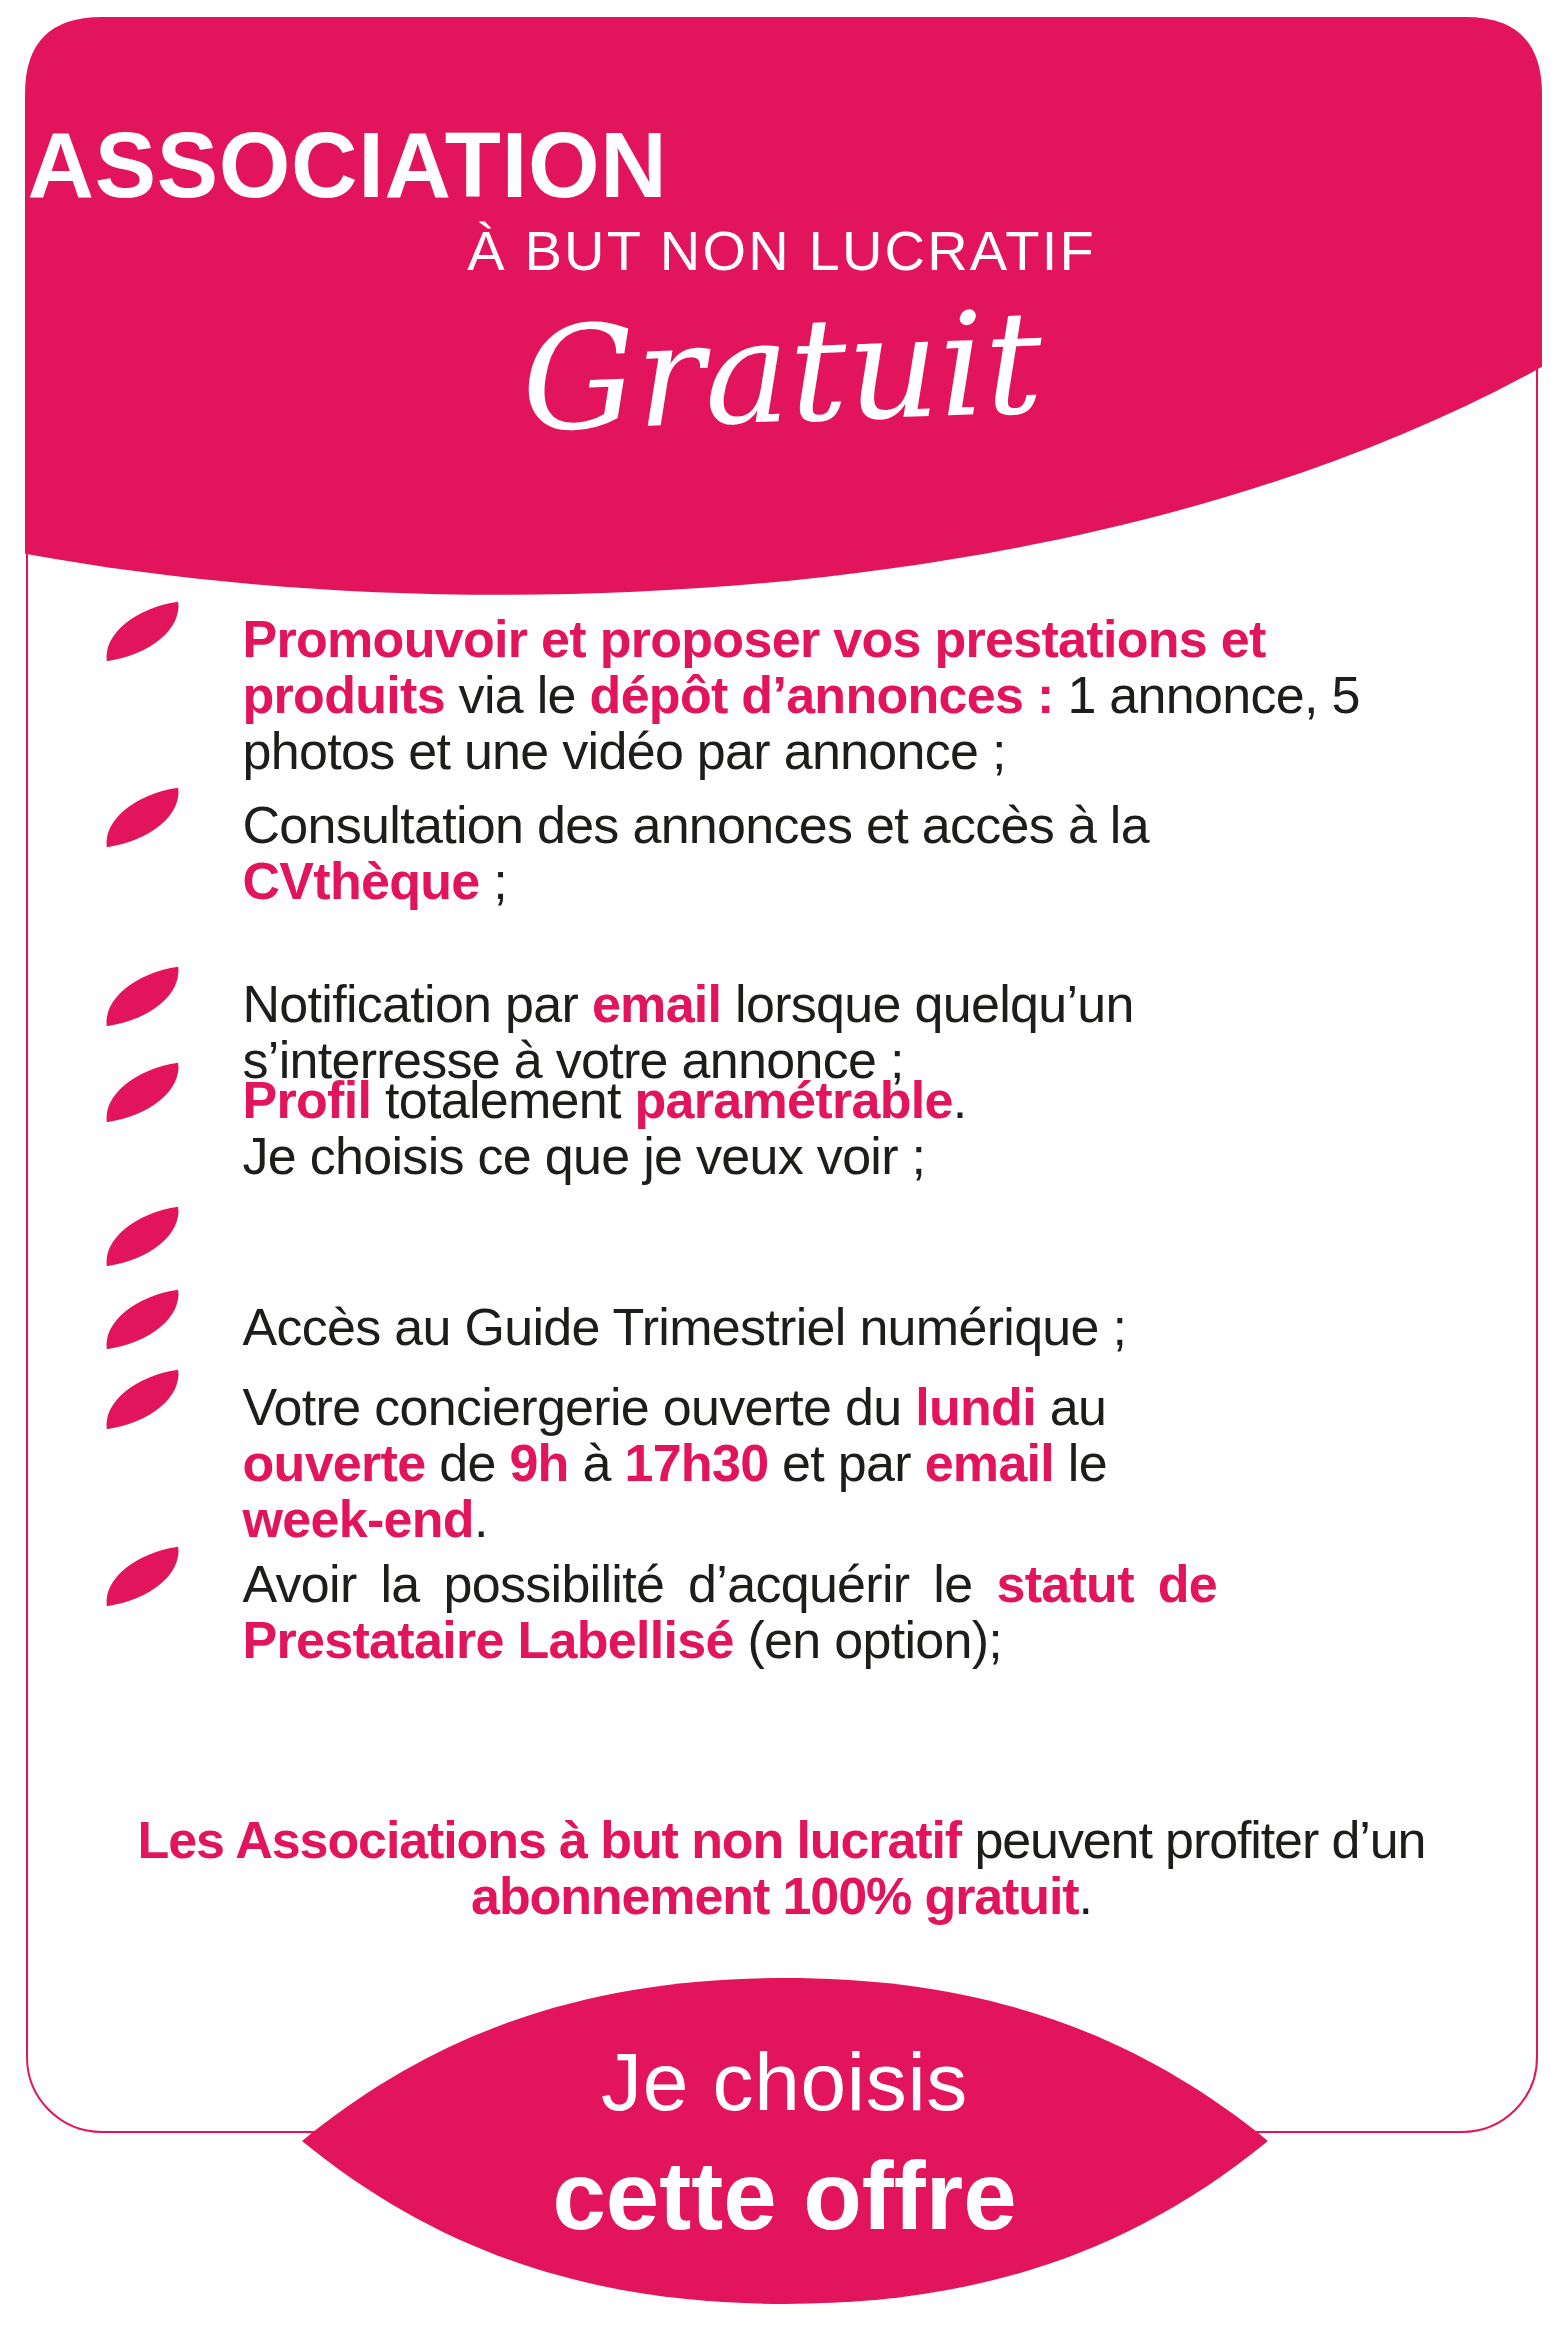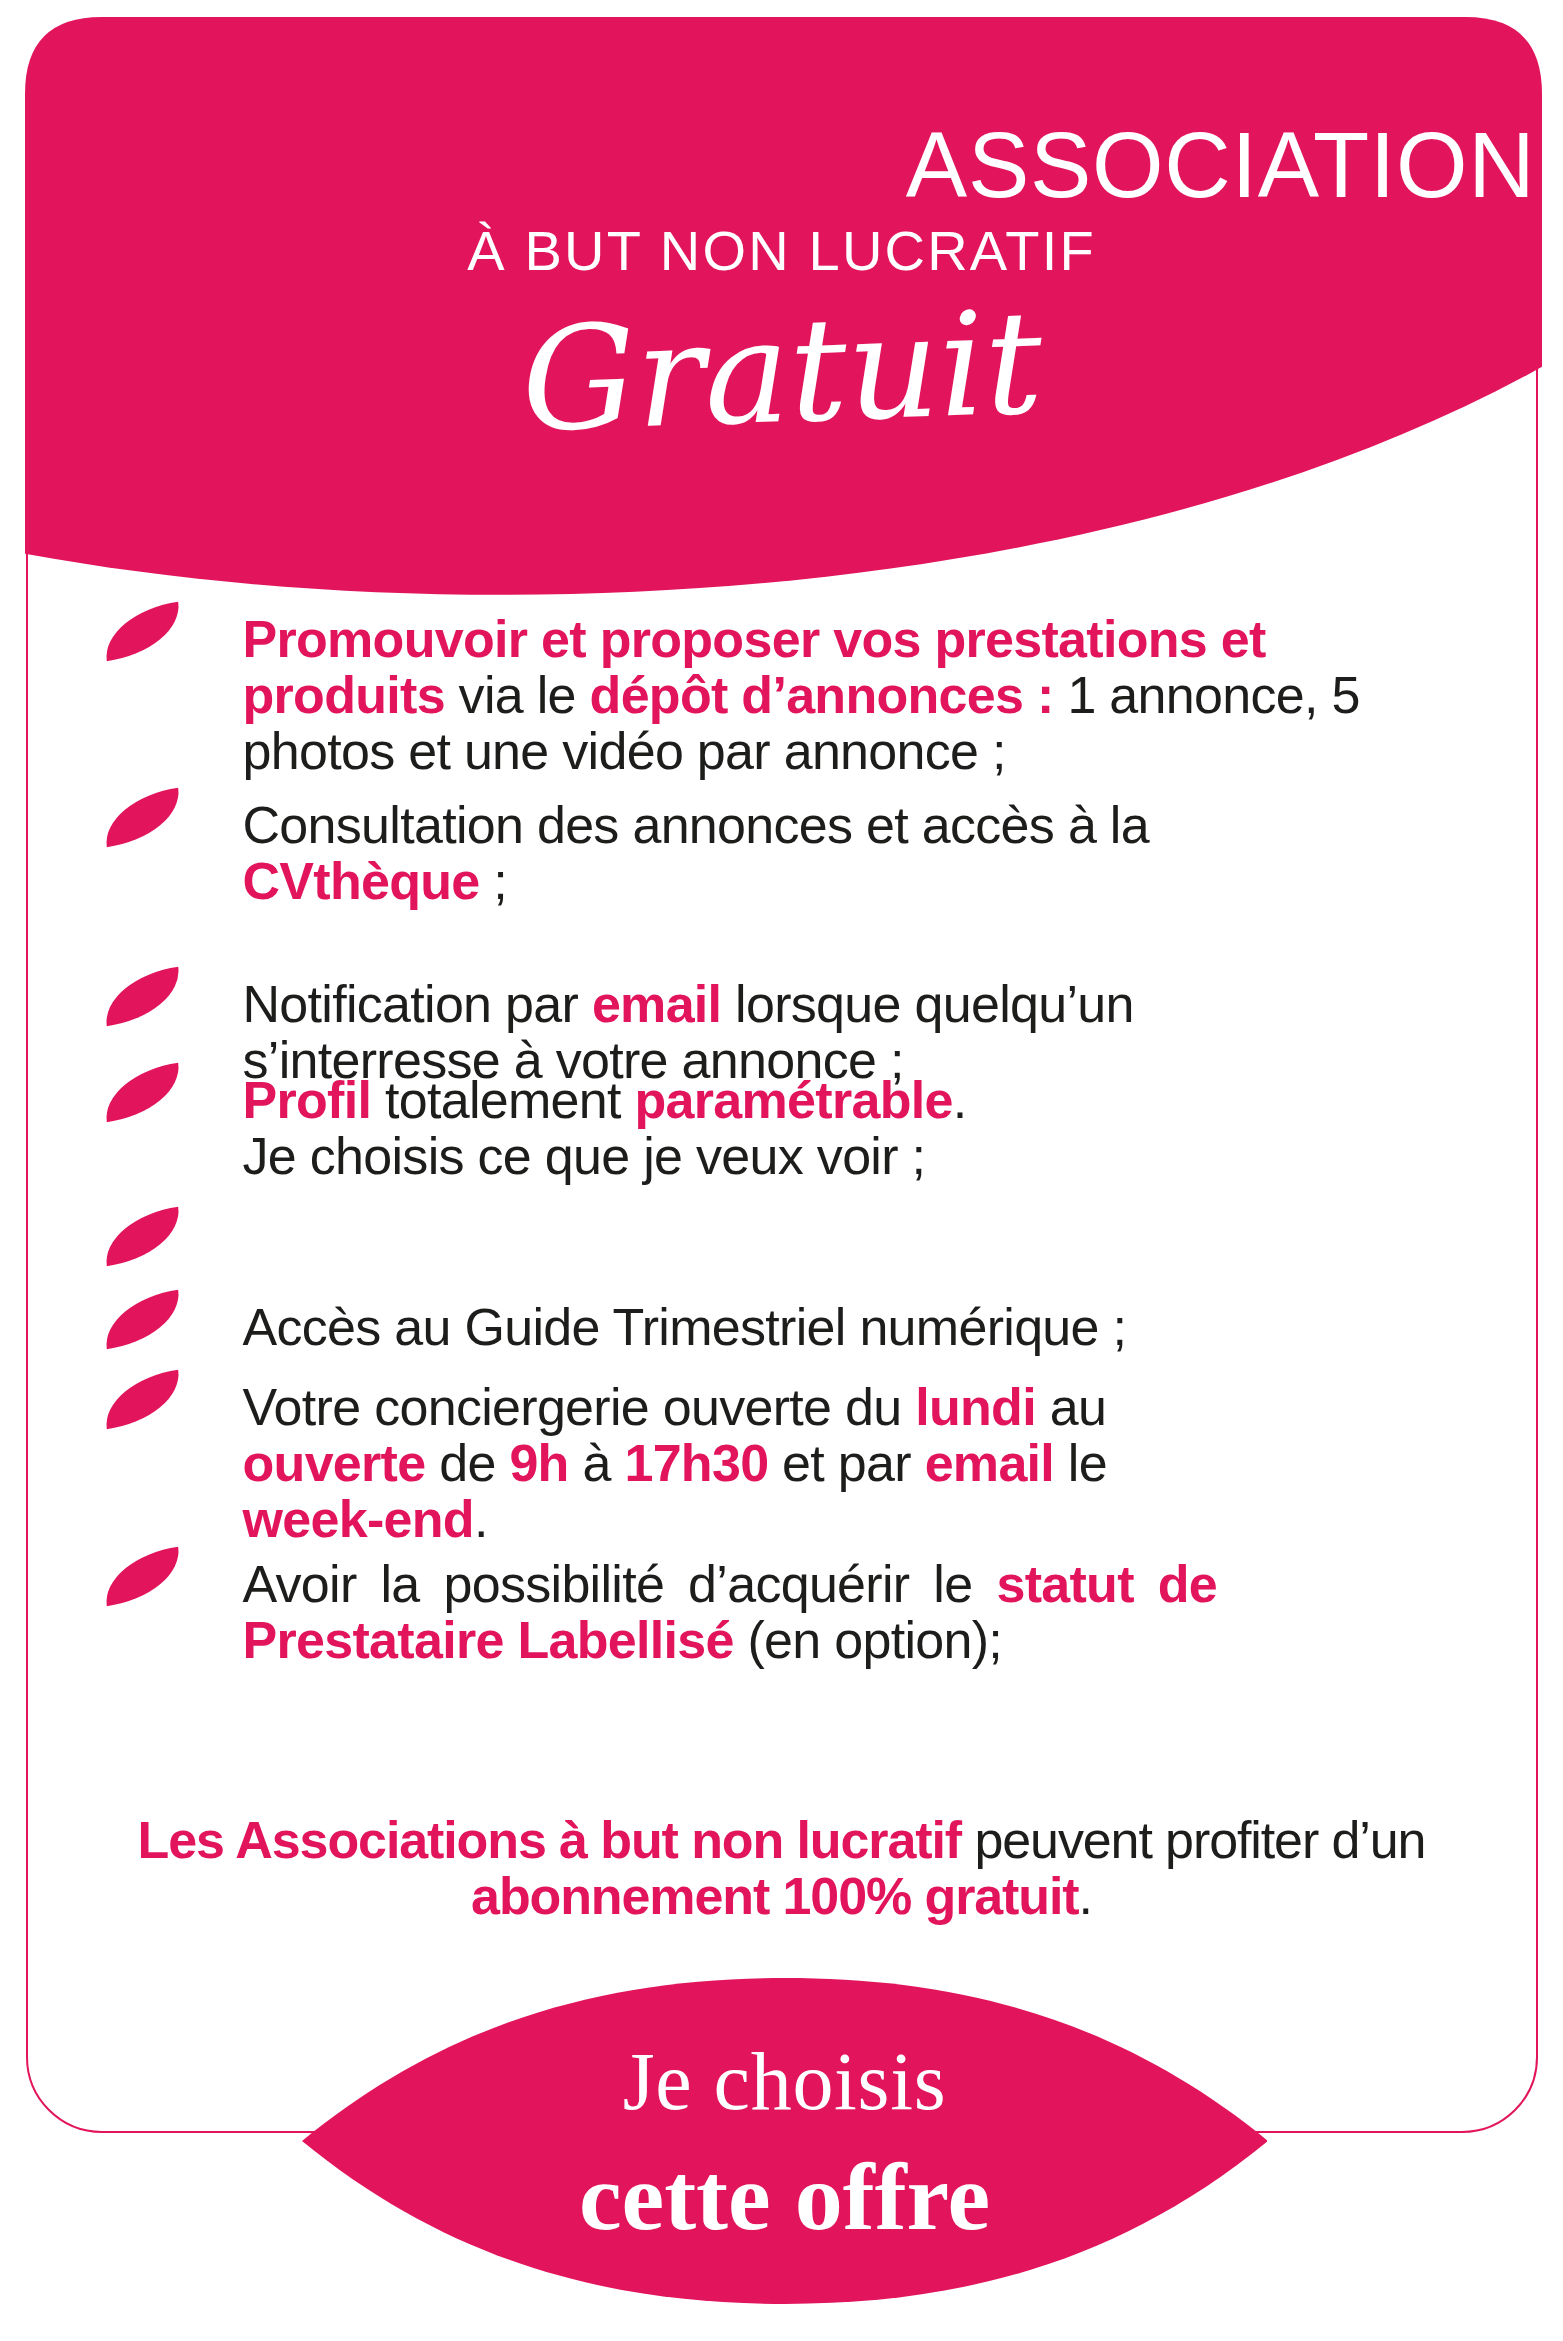--- a/index.html
+++ b/index.html
@@ -13,22 +13,22 @@
   .card {
     position:absolute; left:25.5px; top:18px; width:1512px; height:2115px;
     border:2.9px solid var(--pink); border-radius:76px;
     background:#ffffff;
   }
   .header-blob {
     position:absolute; left:-2.9px; top:-2.9px; width:1517px; height:auto;
     display:block; pointer-events:none;
   }
   .h-title {
-    position:absolute; left:0; right:0; top:93px; text-align:right;
-    color:#ffffff; font-size:92px; font-weight:normal; letter-spacing:0.7px;
+    position:absolute; left:0; right:0; top:93px; text-align:left;
+    color:#ffffff; font-size:92px; font-weight:bold; letter-spacing:0.7px;
     white-space:pre;
   }
   .h-sub {
     position:absolute; left:0; right:0; top:198px; text-align:center;
     color:#ffffff; font-size:56px; font-weight:normal; letter-spacing:2.2px;
     white-space:pre;
   }
   .h-script {
     position:absolute; left:0; right:0; top:268px; text-align:center;
     color:#ffffff; font-size:143px; font-style:italic; font-weight:normal;
@@ -58,21 +58,20 @@
   .seg-b, .seg-bj { color:var(--pink); font-weight:bold; }
   .seg-pj, .seg-bj { word-spacing:10.2px; }
   .footer-note {
     position:absolute; left:0; right:0; top:1792px; text-align:center;
     color:var(--ink); font-size:52px; line-height:56px; letter-spacing:-1.1px;
     white-space:pre;
   }
   .cta {
     position:absolute; left:274px; top:1958px; width:966px; height:326px;
     cursor:pointer;
-    font-family:Liberation Serif, serif;
   }
   .cta svg { position:absolute; inset:0; display:block; }
   .cta-line1 {
     position:absolute; left:0; right:0; top:57px; text-align:center;
     color:#ffffff; font-size:82px; font-weight:normal; letter-spacing:0.7px;
     white-space:pre;
   }
   .cta-line2 {
     position:absolute; left:0; right:0; top:163px; text-align:center;
     color:#ffffff; font-size:96px; font-weight:bold; letter-spacing:0px;

